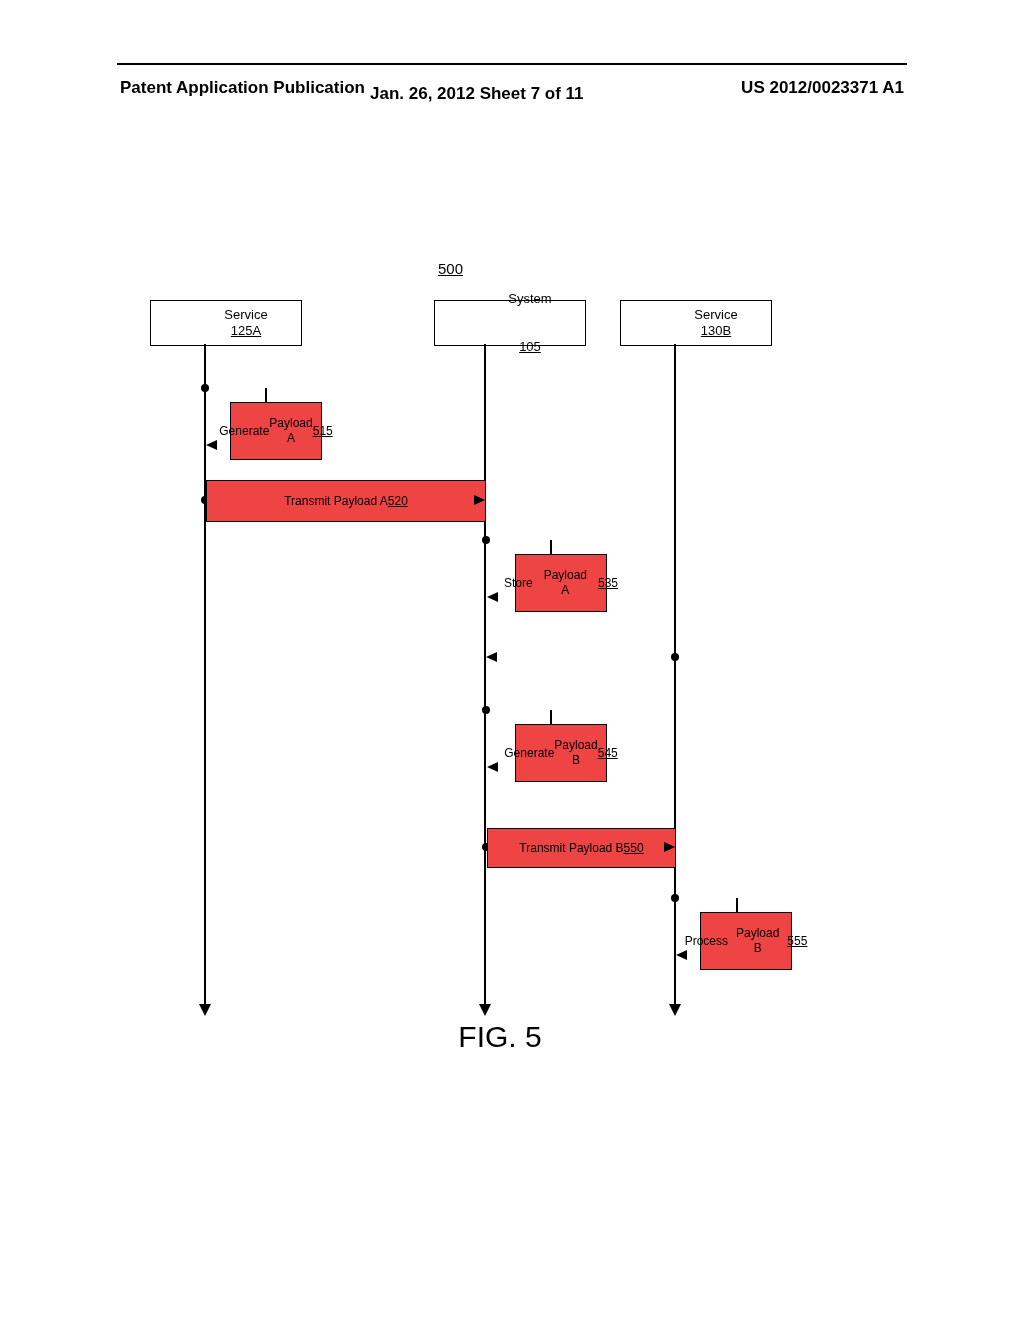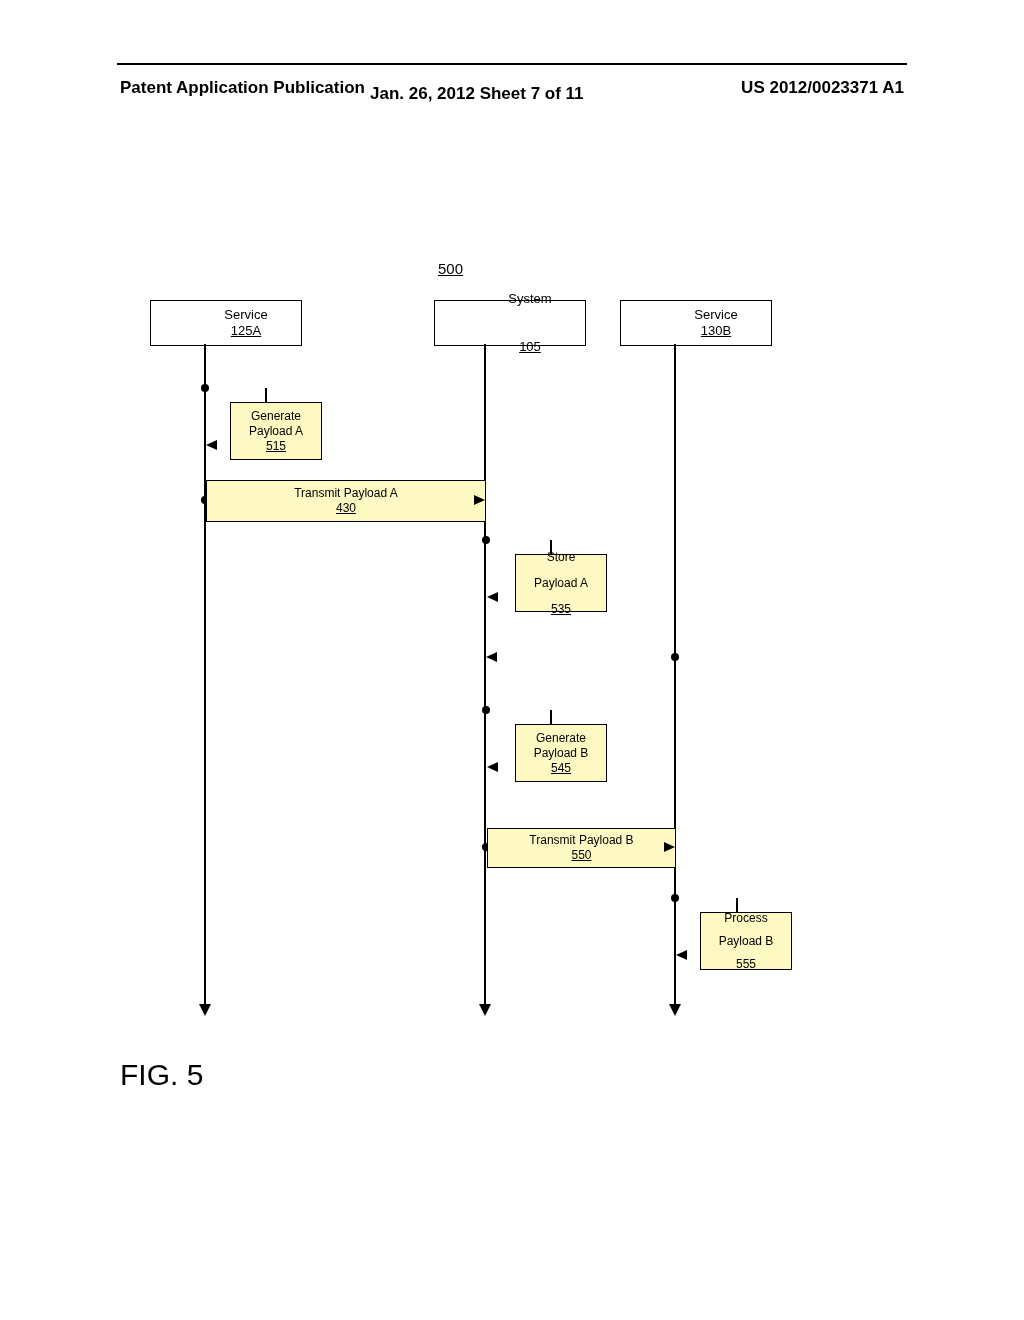--- a/index.html
+++ b/index.html
@@ -90,25 +90,25 @@
     border-right: 6px solid transparent;
     border-top: 12px solid #000;
   }
   .down-arrow.a { left: 79px; }
   .down-arrow.b { left: 359px; }
   .down-arrow.c { left: 549px; }
 
   .step-box {
     position: absolute;
     border: 1.5px solid #000;
-    background: #fef9c3;
+    background: #ef4444;
     font-size: 12px;
     text-align: center;
     display: flex;
-    flex-direction: column;
+    flex-direction: row;
     justify-content: center;
     align-items: center;
     line-height: 1.25;
   }
   .step-box .ref { text-decoration: underline; }
 
   
   .tail {
     position: absolute;
     width: 2px;
@@ -131,25 +131,24 @@
     position: absolute;
     width: 0; height: 0;
     border-top: 5px solid transparent;
     border-bottom: 5px solid transparent;
     border-left: 11px solid #000;
   }
 
   .fig-label {
     position: absolute;
     left: 0; right: 0;
-    text-align: left;
+    text-align: center;
     top: 760px;
     font-size: 30px;
     font-family: Arial, Helvetica, sans-serif;
-    margin-top: 38px;
   }
 </style>
 </head>
 <body>
 
 <div class="page">
 
   <div class="header-line"></div>
   <div class="hdr hdr-left">Patent Application Publication</div>
   <div class="hdr hdr-mid">Jan. 26, 2012  Sheet 7 of 11</div>
@@ -184,21 +183,21 @@
     <div class="step-box" style="left:110px; top:142px; width:90px; height:56px;">
       <span>Generate</span>
       <span>Payload A</span>
       <span class="ref">515</span>
     </div>
     <div class="arrow-left" style="left:86px; top:180px;"></div>
 
     <div class="dot" style="left:81px; top:236px;"></div>
     <div class="step-box" style="left:86px; top:220px; width:278px; height:40px;">
       <span>Transmit Payload A</span>
-      <span class="ref">430</span>
+      <span class="ref">520</span>
     </div>
     <div class="arrow-right" style="left:354px; top:235px;"></div>
 
     <div class="dot" style="left:362px; top:276px;"></div>
     <div class="tail" style="left:430px; top:280px; height:14px;"></div>
     <div class="step-box" style="left:395px; top:294px; width:90px; height:56px;gap:11px;">
       <span>Store</span>
       <span>Payload A</span>
       <span class="ref">535</span>
     </div>

